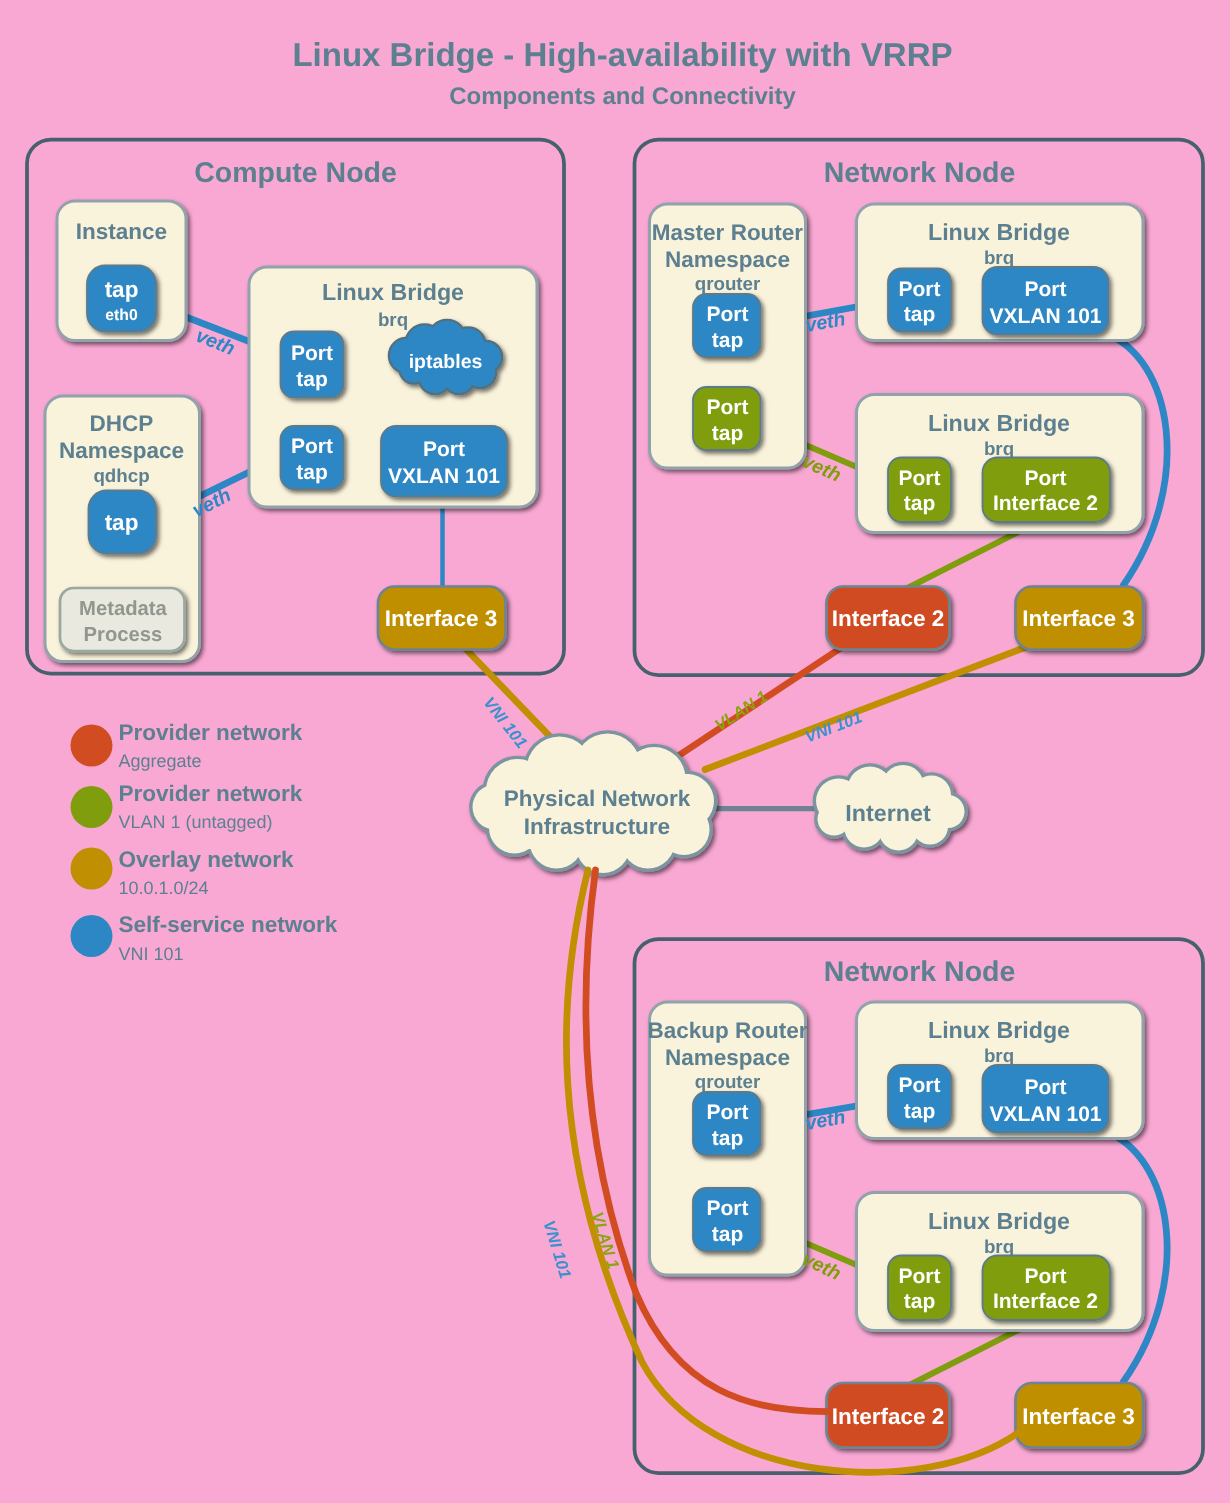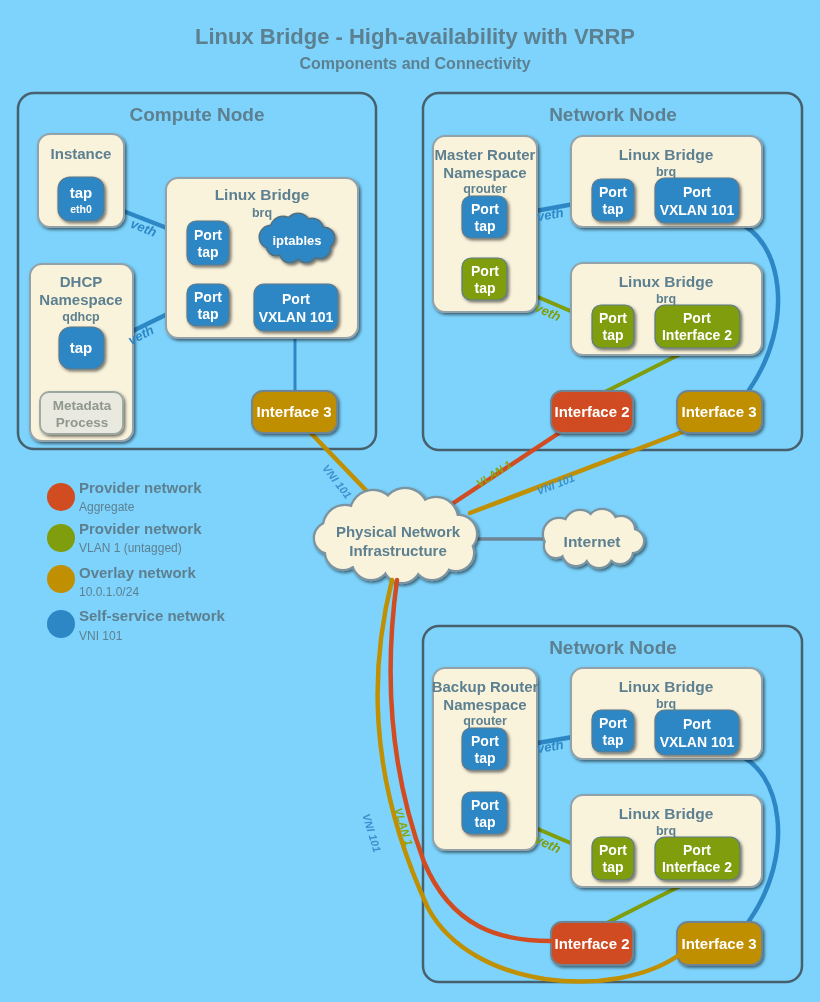--- a/index.html
+++ b/index.html
@@ -1,16 +1,16 @@
 <!DOCTYPE html>
 <html><head>
 <meta charset="utf-8">
 <style>
   html,body{margin:0;padding:0;background:#000;}
-  .stage{width:820px;height:1002px;position:relative;background:#7dd3fc;overflow:hidden;}
+  .stage{width:820px;height:1002px;position:relative;background:#f9a8d4;overflow:hidden;}
   svg{display:block;font-family:"Liberation Sans","DejaVu Sans",sans-serif;}
   text{font-family:"Liberation Sans","DejaVu Sans",sans-serif;}
   .t-slate{fill:#5d8091;font-weight:600;}
   .t-sub{fill:#5d8091;font-weight:400;}
   .t-white{fill:#ffffff;font-weight:600;}
   .t-gray{fill:#8f978e;font-weight:600;}
   .lbl-blue{fill:#3b91cd;font-weight:700;font-style:italic;}
   .lbl-green{fill:#8aa50e;font-weight:700;font-style:italic;}
   .veth-blue{fill:#2e87c5;font-weight:700;font-style:italic;}
   .veth-green{fill:#7f9d0c;font-weight:700;font-style:italic;}

